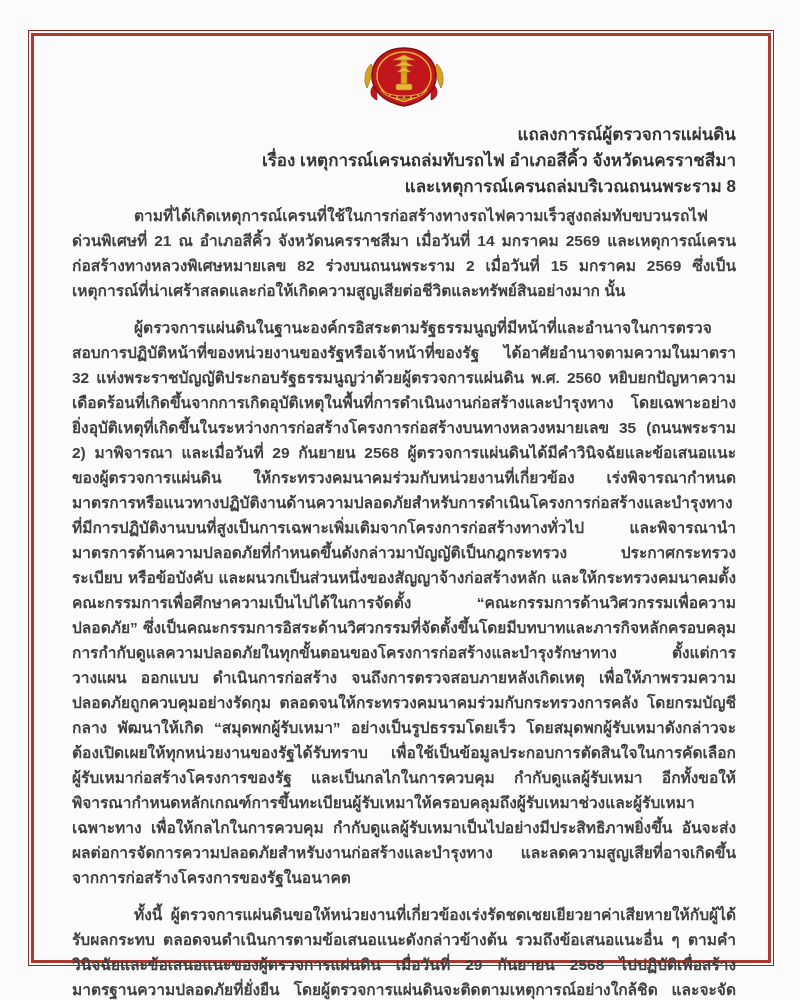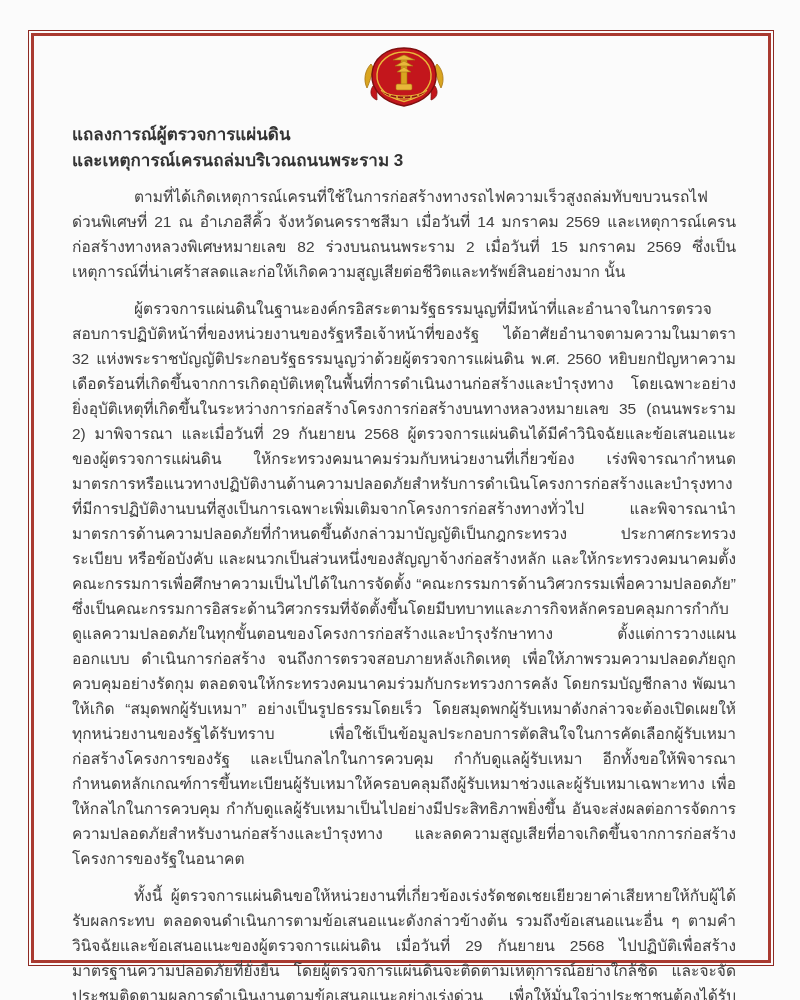--- a/index.html
+++ b/index.html
@@ -23,36 +23,37 @@
   }
   .content{
     position:absolute;
     left:72px;top:46px;right:64px;bottom:40px;
   }
   .emblem-wrap{
     text-align:center;
     margin-bottom:6px;
   }
   .title-block{
-    text-align:left;
+    text-align:right;
     font-weight:bold;
     font-size:17px;
     line-height:26px;
     color:#333;
-    margin-bottom:10px;
+    margin-bottom:3px;
   }
   .doc-body{
     font-size:15.5px;
     line-height:25px;
     text-align:justify;
     color:#404040;
   }
   .doc-body p{
     margin:0 0 12px 0;
     text-indent:62px;
+    font-weight:bold;
   }
 </style>
 </head>
 <body>
 
 <div class="page-frame">
   <div class="page-frame-inner"></div>
 </div>
 
 <div class="content">
@@ -78,21 +79,22 @@
       <circle cx="33" cy="49" r="1" fill="#e9b83a"></circle>
       <circle cx="40" cy="51" r="1" fill="#e9b83a"></circle>
       <circle cx="47" cy="51.5" r="1" fill="#e9b83a"></circle>
       <circle cx="54" cy="51" r="1" fill="#e9b83a"></circle>
       <circle cx="61" cy="49" r="1" fill="#e9b83a"></circle>
     </svg>
   </div>
 
   <div class="title-block">
     <div>แถลงการณ์ผู้ตรวจการแผ่นดิน</div>
-    <div>และเหตุการณ์เครนถล่มบริเวณถนนพระราม 3</div>
+    <div>เรื่อง  เหตุการณ์เครนถล่มทับรถไฟ อำเภอสีคิ้ว จังหวัดนครราชสีมา</div>
+    <div>และเหตุการณ์เครนถล่มบริเวณถนนพระราม 8</div>
   </div>
 
   <div class="doc-body">
     <p>ตามที่ได้เกิดเหตุการณ์เครนที่ใช้ในการก่อสร้างทางรถไฟความเร็วสูงถล่มทับขบวนรถไฟด่วนพิเศษที่ 21 ณ อำเภอสีคิ้ว จังหวัดนครราชสีมา เมื่อวันที่ 14 มกราคม 2569 และเหตุการณ์เครนก่อสร้างทางหลวงพิเศษหมายเลข 82 ร่วงบนถนนพระราม 2 เมื่อวันที่ 15 มกราคม 2569 ซึ่งเป็นเหตุการณ์ที่น่าเศร้าสลดและก่อให้เกิดความสูญเสียต่อชีวิตและทรัพย์สินอย่างมาก นั้น</p>
     <p>ผู้ตรวจการแผ่นดินในฐานะองค์กรอิสระตามรัฐธรรมนูญที่มีหน้าที่และอำนาจในการตรวจสอบการปฏิบัติหน้าที่ของหน่วยงานของรัฐหรือเจ้าหน้าที่ของรัฐ ได้อาศัยอำนาจตามความในมาตรา 32 แห่งพระราชบัญญัติประกอบรัฐธรรมนูญว่าด้วยผู้ตรวจการแผ่นดิน พ.ศ. 2560 หยิบยกปัญหาความเดือดร้อนที่เกิดขึ้นจากการเกิดอุบัติเหตุในพื้นที่การดำเนินงานก่อสร้างและบำรุงทาง โดยเฉพาะอย่างยิ่งอุบัติเหตุที่เกิดขึ้นในระหว่างการก่อสร้างโครงการก่อสร้างบนทางหลวงหมายเลข 35 (ถนนพระราม 2) มาพิจารณา และเมื่อวันที่ 29 กันยายน 2568 ผู้ตรวจการแผ่นดินได้มีคำวินิจฉัยและข้อเสนอแนะของผู้ตรวจการแผ่นดิน ให้กระทรวงคมนาคมร่วมกับหน่วยงานที่เกี่ยวข้อง เร่งพิจารณากำหนดมาตรการหรือแนวทางปฏิบัติงานด้านความปลอดภัยสำหรับการดำเนินโครงการก่อสร้างและบำรุงทางที่มีการปฏิบัติงานบนที่สูงเป็นการเฉพาะเพิ่มเติมจากโครงการก่อสร้างทางทั่วไป และพิจารณานำมาตรการด้านความปลอดภัยที่กำหนดขึ้นดังกล่าวมาบัญญัติเป็นกฎกระทรวง ประกาศกระทรวง ระเบียบ หรือข้อบังคับ และผนวกเป็นส่วนหนึ่งของสัญญาจ้างก่อสร้างหลัก และให้กระทรวงคมนาคมตั้งคณะกรรมการเพื่อศึกษาความเป็นไปได้ในการจัดตั้ง “คณะกรรมการด้านวิศวกรรมเพื่อความปลอดภัย” ซึ่งเป็นคณะกรรมการอิสระด้านวิศวกรรมที่จัดตั้งขึ้นโดยมีบทบาทและภารกิจหลักครอบคลุมการกำกับดูแลความปลอดภัยในทุกขั้นตอนของโครงการก่อสร้างและบำรุงรักษาทาง ตั้งแต่การวางแผน ออกแบบ ดำเนินการก่อสร้าง จนถึงการตรวจสอบภายหลังเกิดเหตุ เพื่อให้ภาพรวมความปลอดภัยถูกควบคุมอย่างรัดกุม ตลอดจนให้กระทรวงคมนาคมร่วมกับกระทรวงการคลัง โดยกรมบัญชีกลาง พัฒนาให้เกิด “สมุดพกผู้รับเหมา” อย่างเป็นรูปธรรมโดยเร็ว โดยสมุดพกผู้รับเหมาดังกล่าวจะต้องเปิดเผยให้ทุกหน่วยงานของรัฐได้รับทราบ เพื่อใช้เป็นข้อมูลประกอบการตัดสินใจในการคัดเลือกผู้รับเหมาก่อสร้างโครงการของรัฐ และเป็นกลไกในการควบคุม กำกับดูแลผู้รับเหมา อีกทั้งขอให้พิจารณากำหนดหลักเกณฑ์การขึ้นทะเบียนผู้รับเหมาให้ครอบคลุมถึงผู้รับเหมาช่วงและผู้รับเหมาเฉพาะทาง เพื่อให้กลไกในการควบคุม กำกับดูแลผู้รับเหมาเป็นไปอย่างมีประสิทธิภาพยิ่งขึ้น อันจะส่งผลต่อการจัดการความปลอดภัยสำหรับงานก่อสร้างและบำรุงทาง และลดความสูญเสียที่อาจเกิดขึ้นจากการก่อสร้างโครงการของรัฐในอนาคต</p>
     <p>ทั้งนี้ ผู้ตรวจการแผ่นดินขอให้หน่วยงานที่เกี่ยวข้องเร่งรัดชดเชยเยียวยาค่าเสียหายให้กับผู้ได้รับผลกระทบ ตลอดจนดำเนินการตามข้อเสนอแนะดังกล่าวข้างต้น รวมถึงข้อเสนอแนะอื่น ๆ ตามคำวินิจฉัยและข้อเสนอแนะของผู้ตรวจการแผ่นดิน เมื่อวันที่ 29 กันยายน 2568 ไปปฏิบัติเพื่อสร้างมาตรฐานความปลอดภัยที่ยั่งยืน โดยผู้ตรวจการแผ่นดินจะติดตามเหตุการณ์อย่างใกล้ชิด และจะจัดประชุมติดตามผลการดำเนินงานตามข้อเสนอแนะอย่างเร่งด่วน เพื่อให้มั่นใจว่าประชาชนต้องได้รับความปลอดภัยสูงสุดจากการพัฒนาโครงสร้างพื้นฐานของรัฐต่อไป</p>
   </div>
 
 </div>
 

